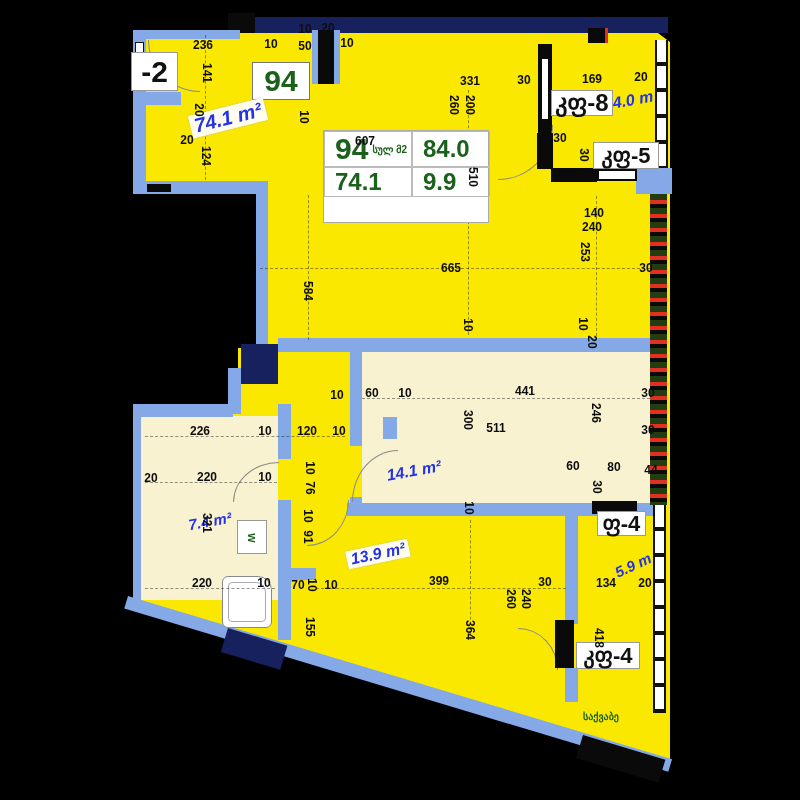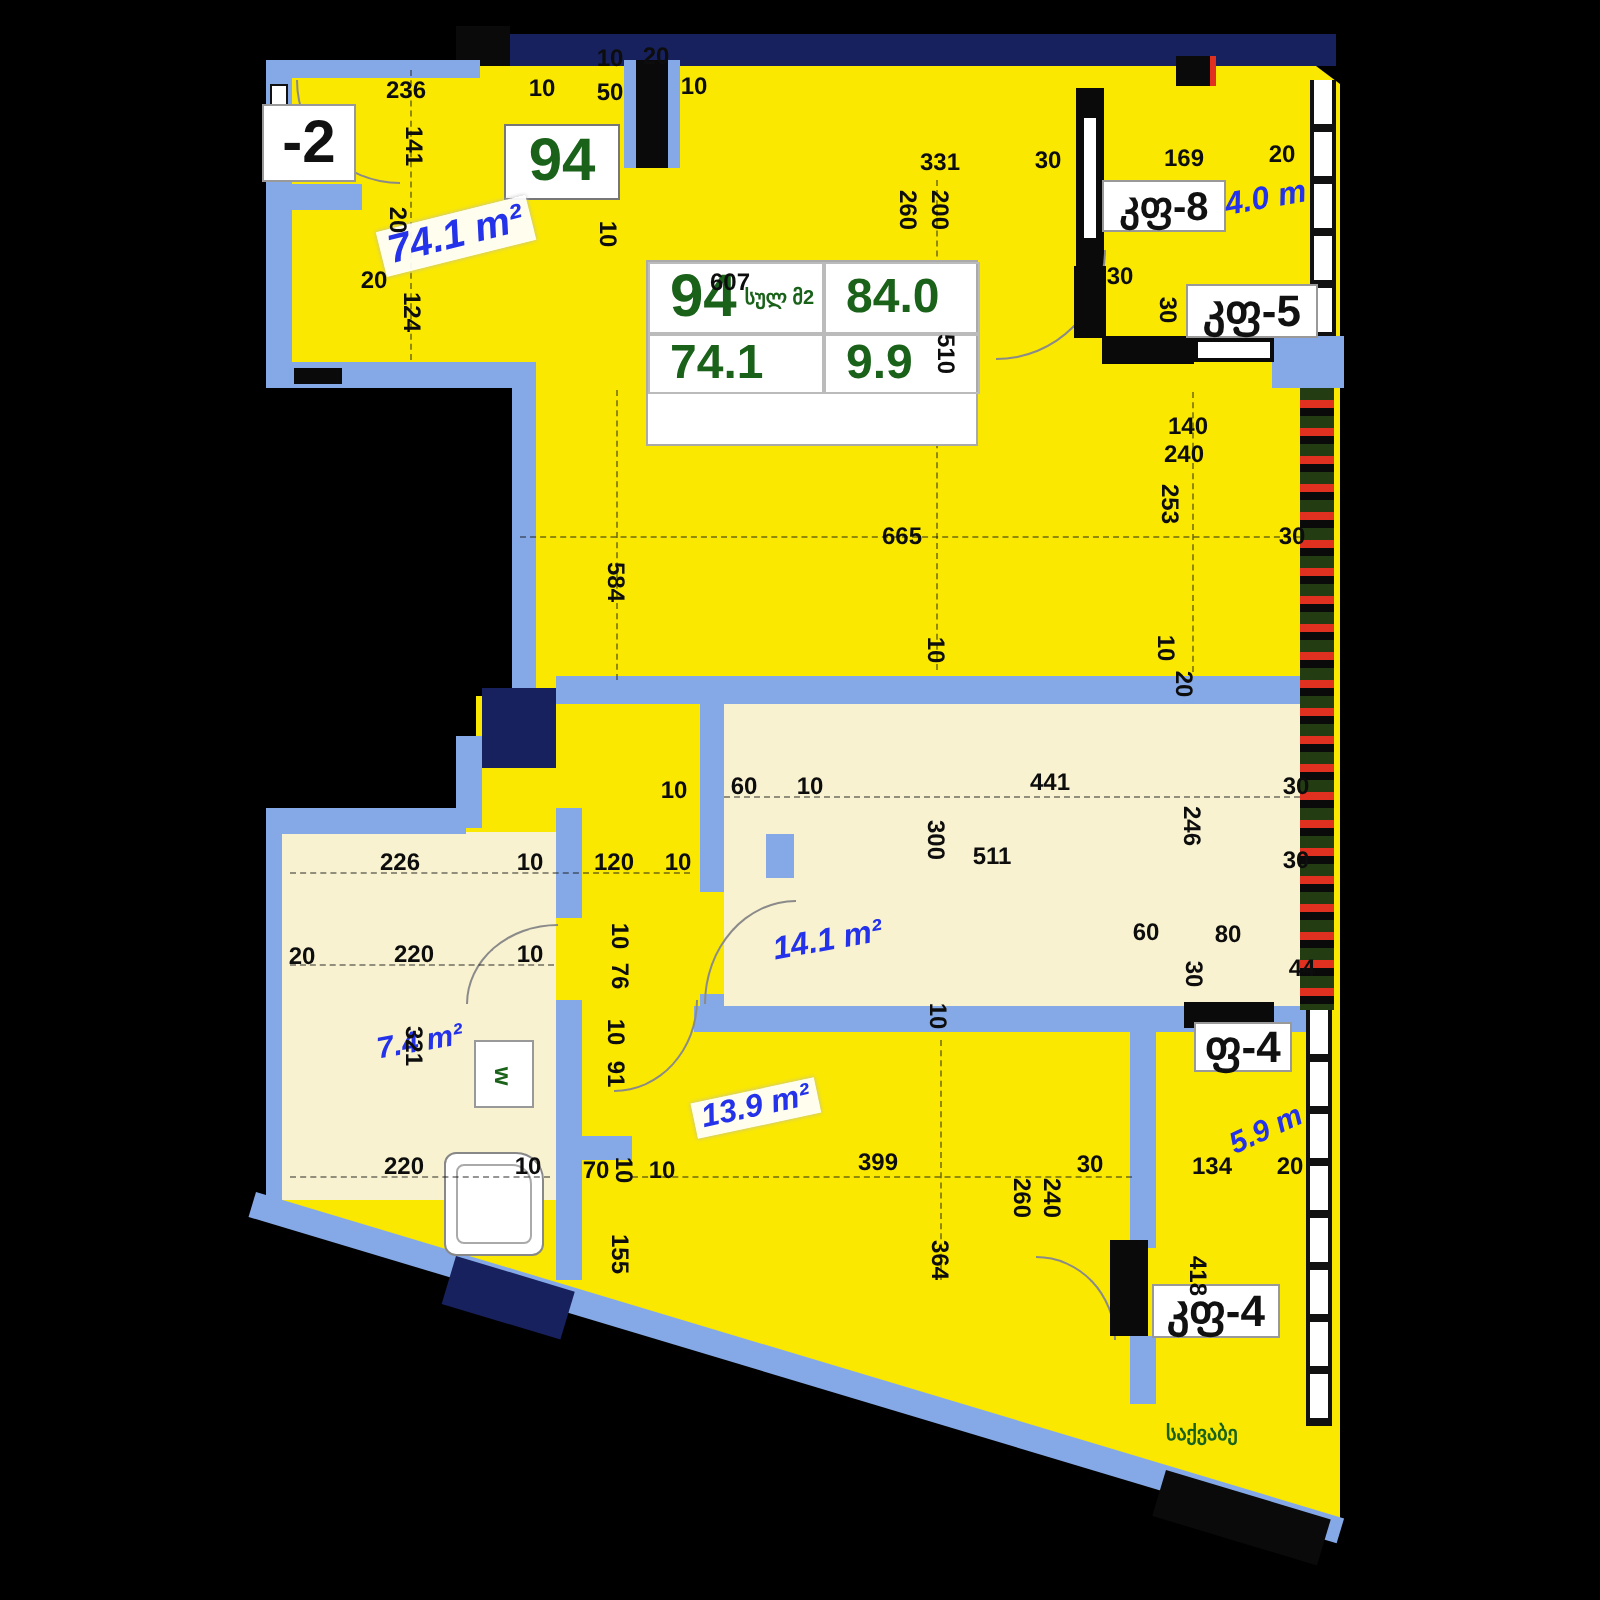--- a/index.html
+++ b/index.html
@@ -138,21 +138,21 @@
       <span class="sub" style="position:static;">სულ მ2</span>
     </div>
     <div class="val">84.0</div>
     <div class="val">74.1</div>
     <div class="val">9.9</div>
   </div>
 
   <div id="tags" style="left:0;top:0;width:0;height:0;">
       <div class="tag" style="left: 131px; top: 52px; width: 47px; height: 39px; font-size: 30px;">-2</div>
       <div class="tag green" style="left: 252px; top: 62px; width: 58px; height: 38px; font-size: 30px;">94</div>
-      <div class="tag" style="left: 551px; top: 90px; width: 62px; height: 26px; font-size: 20px;">კფ-8</div>
+      <div class="tag" style="left: 551px; top: 90px; width: 62px; height: 26px; font-size: 24px;">კფ-8</div>
       <div class="tag" style="left: 593px; top: 142px; width: 66px; height: 27px; font-size: 22px;">კფ-5</div>
       <div class="tag" style="left: 597px; top: 511px; width: 49px; height: 25px; font-size: 22px;">ფ-4</div>
       <div class="tag" style="left: 576px; top: 642px; width: 64px; height: 27px; font-size: 22px;">კფ-4</div>
     </div>
   <div id="areas" style="left:0;top:0;width:0;height:0;">
       <div class="area bg" style="left: 228px; top: 118px; font-size: 20px; transform: translate(-50%, -50%) rotate(-14deg);">74.1 m²</div>
       <div class="area" style="left: 633px; top: 100px; font-size: 16px; transform: translate(-50%, -50%) rotate(-10deg);">4.0 m</div>
       <div class="area" style="left: 414px; top: 471px; font-size: 16px; transform: translate(-50%, -50%) rotate(-10deg);">14.1 m²</div>
       <div class="area" style="left: 210px; top: 521px; font-size: 15px; transform: translate(-50%, -50%) rotate(-10deg);">7.4 m²</div>
       <div class="area bg" style="left: 378px; top: 554px; font-size: 16px; transform: translate(-50%, -50%) rotate(-12deg);">13.9 m²</div>
@@ -193,21 +193,21 @@
       <div class="dim" style="left: 405px; top: 393px;">10</div>
       <div class="dim" style="left: 525px; top: 391px;">441</div>
       <div class="dim" style="left: 337px; top: 395px;">10</div>
       <div class="dim r90" style="left: 468px; top: 420px;">300</div>
       <div class="dim" style="left: 496px; top: 428px;">511</div>
       <div class="dim r90" style="left: 596px; top: 413px;">246</div>
       <div class="dim" style="left: 648px; top: 393px;">30</div>
       <div class="dim" style="left: 648px; top: 430px;">30</div>
       <div class="dim" style="left: 573px; top: 466px;">60</div>
       <div class="dim" style="left: 614px; top: 467px;">80</div>
-      <div class="dim" style="left: 651px; top: 470px; margin-top: 14px;">44</div>
+      <div class="dim" style="left: 651px; top: 470px;">44</div>
       <div class="dim r90" style="left: 597px; top: 487px;">30</div>
       <div class="dim r90" style="left: 469px; top: 508px;">10</div>
       <div class="dim" style="left: 200px; top: 431px;">226</div>
       <div class="dim" style="left: 265px; top: 431px;">10</div>
       <div class="dim" style="left: 307px; top: 431px;">120</div>
       <div class="dim" style="left: 339px; top: 431px;">10</div>
       <div class="dim" style="left: 151px; top: 478px;">20</div>
       <div class="dim" style="left: 207px; top: 477px;">220</div>
       <div class="dim" style="left: 265px; top: 477px;">10</div>
       <div class="dim r90" style="left: 310px; top: 468px;">10</div>

